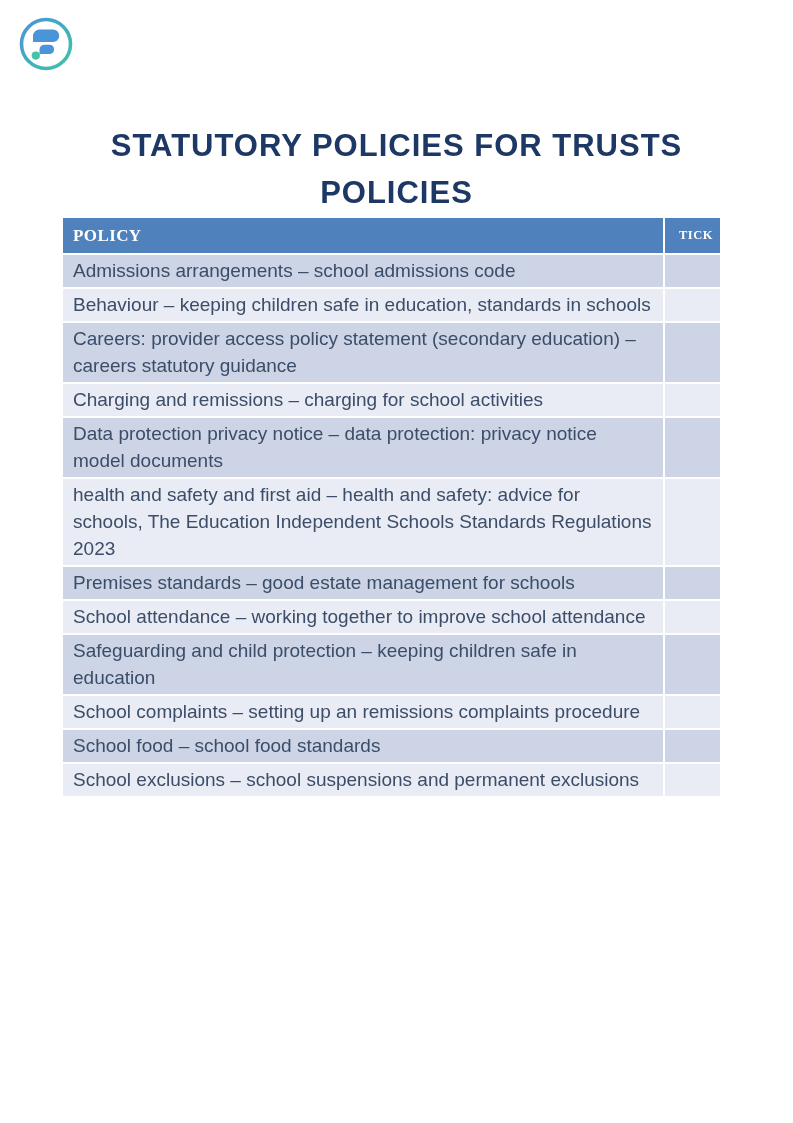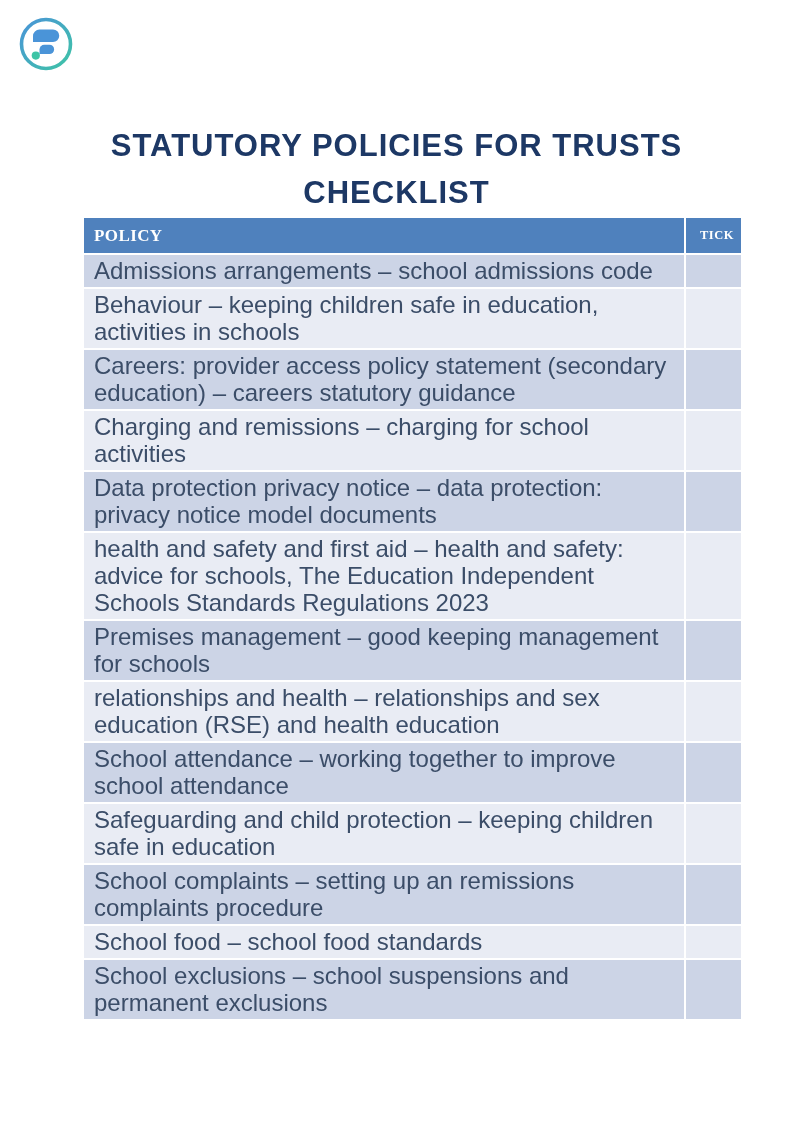--- a/index.html
+++ b/index.html
@@ -33,21 +33,21 @@
     font-size: 31px;
     line-height: 47px;
     letter-spacing: 1px;
   }
   .title span { display: block; }
 
   
   .doc-table {
     position: absolute;
     top: 218px;
-    left: 84px;
+    left: 63px;
     width: 657px;
     border-collapse: collapse;
     table-layout: fixed;
   }
   .doc-table col.col-policy { width: 601px; }
   .doc-table col.col-tick   { width: 56px; }
 
   .doc-table thead th {
     background: var(--header-bg, #4f81bd);
     color: #ffffff;
@@ -66,21 +66,21 @@
     text-align: center;
     font-size: 12.5px;
     letter-spacing: 0.5px;
     border-left: 2px solid #ffffff;
     padding-left: 8px;
   }
 
   .doc-table tbody td {
     border-top: 2px solid #ffffff;
     color: var(--text-color, #3b4d68);
-    font-size: 24px;
+    font-size: 19px;
     line-height: 27px;
     vertical-align: top;
   }
   .doc-table tbody td.policy-cell { padding: 2px 10px 3px 10px; }
   .doc-table tbody td.tick-cell {
     border-left: 2px solid #ffffff;
     padding: 0;
   }
   .doc-table tbody tr:nth-child(odd)  { background: var(--row-odd, #ccd4e6); }
   .doc-table tbody tr:nth-child(even) { background: var(--row-even, #e9ecf4); }
@@ -100,65 +100,61 @@
       </defs>
       <circle cx="28" cy="28" r="24.5" fill="none" stroke="url(#ringGrad)" stroke-width="3.6"></circle>
       <path d="M15 26 L15 20 a6.5 6.5 0 0 1 6.5 -6.5 h13.5 a6.25 6.25 0 0 1 0 12.5 z" fill="#4a94d8"></path>
       <path d="M21.5 38 L21.5 33.5 a4.75 4.75 0 0 1 4.75 -4.75 h5.25 a4.6 4.6 0 0 1 0 9.25 z" fill="#4a94d8"></path>
       <circle cx="17.8" cy="39.6" r="4.1" fill="#3ec4a6"></circle>
     </svg>
   </div>
 
   <h1 class="title">
     <span>STATUTORY POLICIES FOR TRUSTS</span>
-    <span>CHECKLIST</span>
+    <span>POLICIES</span>
   </h1>
 
   <table class="doc-table">
     <colgroup>
       <col class="col-policy">
       <col class="col-tick">
     </colgroup>
     <thead>
       <tr>
         <th class="policy-header">POLICY</th>
         <th class="tick-header">TICK</th>
       </tr>
     </thead>
     <tbody>
         <tr>
           <td class="policy-cell">Admissions arrangements – school admissions code</td>
           <td class="tick-cell"></td>
         </tr>
         <tr>
-          <td class="policy-cell">Behaviour – keeping children safe in education, activities in schools</td>
+          <td class="policy-cell">Behaviour – keeping children safe in education, standards in schools</td>
           <td class="tick-cell"></td>
         </tr>
         <tr>
           <td class="policy-cell">Careers: provider access policy statement (secondary education) – careers statutory guidance</td>
           <td class="tick-cell"></td>
         </tr>
         <tr>
           <td class="policy-cell">Charging and remissions – charging for school activities</td>
           <td class="tick-cell"></td>
         </tr>
         <tr>
           <td class="policy-cell">Data protection privacy notice – data protection: privacy notice model documents</td>
           <td class="tick-cell"></td>
         </tr>
         <tr>
           <td class="policy-cell">health and safety and first aid – health and safety: advice for schools, The Education Independent Schools Standards Regulations 2023</td>
           <td class="tick-cell"></td>
         </tr>
         <tr>
-          <td class="policy-cell">Premises management – good keeping management for schools</td>
-          <td class="tick-cell"></td>
-        </tr>
-        <tr>
-          <td class="policy-cell">relationships and health – relationships and sex education (RSE) and health education</td>
+          <td class="policy-cell">Premises standards – good estate management for schools</td>
           <td class="tick-cell"></td>
         </tr>
         <tr>
           <td class="policy-cell">School attendance – working together to improve school attendance</td>
           <td class="tick-cell"></td>
         </tr>
         <tr>
           <td class="policy-cell">Safeguarding and child protection – keeping children safe in education</td>
           <td class="tick-cell"></td>
         </tr>

